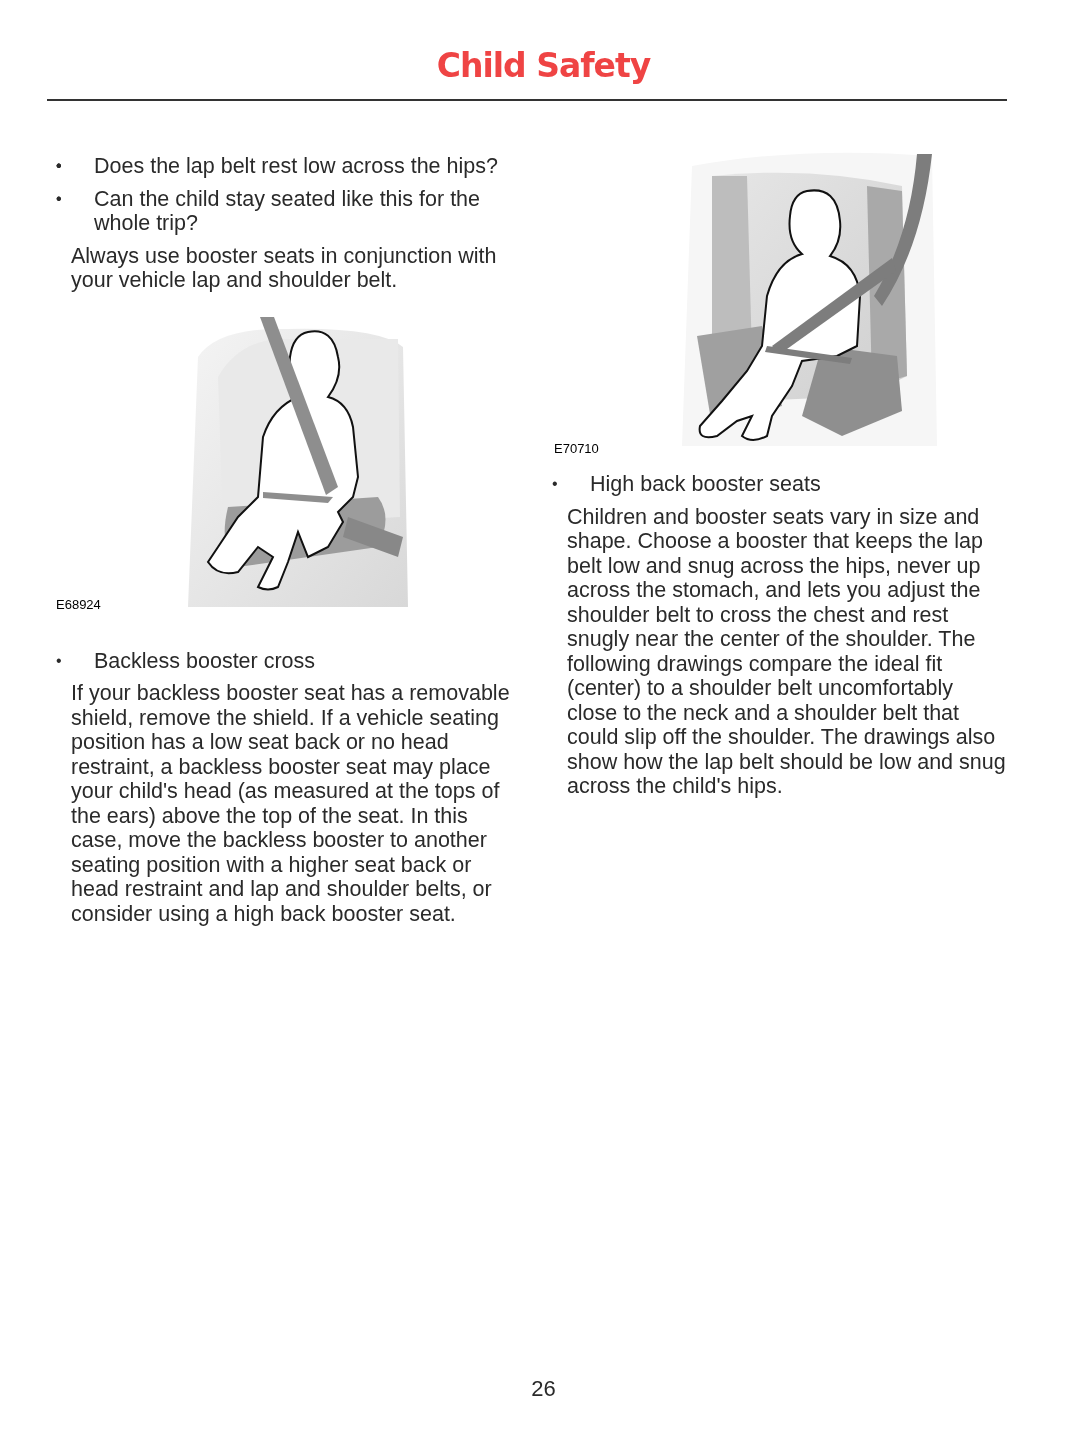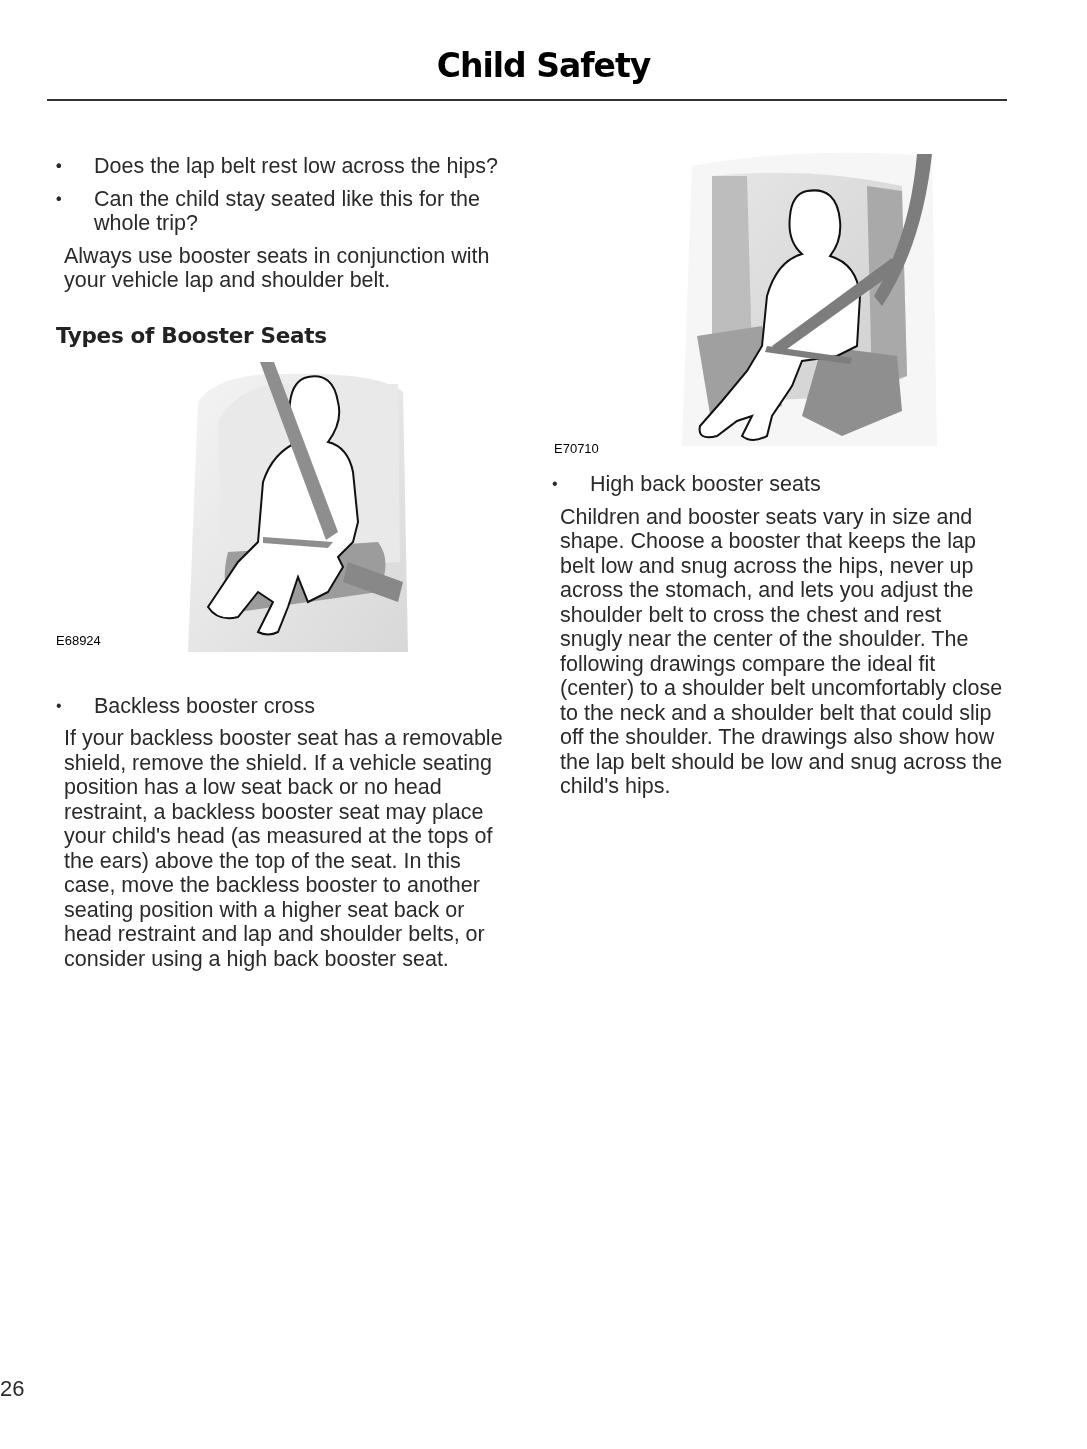--- a/index.html
+++ b/index.html
@@ -6,95 +6,94 @@
   body {
     width: 1087px; height: 1449px; position: relative; overflow: hidden;
     font-family: "Liberation Sans", "DejaVu Sans", sans-serif;
     color: #2a2a2a;
   }
   .page-title {
     position: absolute; left: 0; right: 0; top: 46px;
     text-align: center;
     font-family: "DejaVu Sans", sans-serif;
     font-weight: bold; font-size: 33px; letter-spacing: -1px;
-    color: #000000;
+    color: #ef4444;
   }
   .title-rule {
     position: absolute; left: 47px; width: 960px; top: 99px;
     height: 0; border-top: 2px solid #333;
   }
   .col { position: absolute; }
   .col-left { left: 56px; top: 146px; width: 455px; }
   .col-right { left: 552px; top: 146px; width: 455px; }
 
   .bullets { list-style: none; margin: 0; padding: 0; }
   .bullet {
     position: relative; padding-left: 38px;
     font-size: 21.5px; line-height: 24.5px;
     margin-bottom: 8px;
   }
   .bullet .dot {
     position: absolute; left: 0; top: 0; font-size: 16px;
   }
   .para {
-    font-size: 21.5px; line-height: 24.5px; margin: 0 0 10px 8px;
+    font-size: 21.5px; line-height: 24.5px; margin: 0 0 10px 15px;
   }
   .section-heading {
     font-family: "DejaVu Sans", sans-serif;
     font-weight: bold; font-size: 21.5px; letter-spacing: -0.3px;
     margin: 30px 0 0 0; color: #222;
   }
   .figure { position: relative; }
   .fig-code {
     position: absolute; font-size: 13px; color: #000000;
     font-family: "Liberation Sans", sans-serif;
   }
   .page-number {
-    position: absolute; top: 1376px; left: 0; right: 0; text-align: left;
+    position: absolute; top: 1376px; left: 0; right: 0; text-align: center;
     font-size: 22px; color: #2a2a2a;
   }
 </style>
 </head>
 <body>
 
 <div class="page-title">Child Safety</div>
 <div class="title-rule"></div>
 
 <div class="col col-left">
   <ul class="bullets">
     <li class="bullet"><span class="dot">•</span></li>
     <li class="bullet"><span class="dot">•</span></li>
     <li class="bullet"><span class="dot">•</span><span>Does the lap belt rest low across the hips?</span></li>
     <li class="bullet"><span class="dot">•</span></li>
     <li class="bullet"><span class="dot">•</span><span>Can the child stay seated like this for the whole trip?</span></li>
   </ul>
 
   <p class="para">Always use booster seats in conjunction with your vehicle lap and shoulder belt.</p>
 
-  <h2 class="section-heading">Types of Booster Seats</h2>
 
   <div class="figure" style="height:340px;">
     <svg style="position:absolute; left:122px; top:14px;" width="232" height="300" viewBox="0 0 232 300">
       <defs>
         <linearGradient id="bg1" x1="0" y1="0" x2="1" y2="1">
           <stop offset="0" stop-color="#f4f4f4"></stop>
           <stop offset="1" stop-color="#d8d8d8"></stop>
         </linearGradient>
       </defs>
       <path d="M20,40 Q40,10 110,12 Q200,10 225,30 L230,290 L10,290 Z" fill="url(#bg1)"></path>
       <path d="M40,60 Q60,25 100,22 L220,22 L222,200 L45,210 Z" fill="#e9e9e9"></path>
       <path d="M50,190 L200,180 Q215,200 200,230 L60,250 Q40,230 50,190 Z" fill="#9c9c9c"></path>
       <path d="M170,200 L225,220 L220,240 L165,220 Z" fill="#888"></path>
 
       <path d="M130,15 Q155,10 160,40 Q165,60 150,80 Q170,85 175,110 L180,160 L175,180 L160,195 L165,205 L150,230 L130,240 L120,215 L110,245 L100,270 Q90,275 80,270 L95,240 L80,230 L60,255 Q40,260 30,245 L40,230 L60,200 L80,180 L85,120 Q95,90 120,80 Q110,60 112,40 Q115,18 130,15 Z" fill="#fff" stroke="#111" stroke-width="2"></path>
 
       <path d="M82,0 L96,0 L160,170 L148,178 Z" fill="#8e8e8e"></path>
       <path d="M85,175 L155,180 L150,186 L85,181 Z" fill="#8e8e8e"></path>
     </svg>
-    <div class="fig-code" style="left:0; top:285px;">E68924</div>
+    <div class="fig-code" style="left:0; top:294px;">E68924</div>
   </div>
 
   <ul class="bullets" style="margin-top:6px;">
     <li class="bullet"><span class="dot">•</span><span>Backless booster cross</span></li>
   </ul>
   <p class="para">If your backless booster seat has a removable shield, remove the shield. If a vehicle seating position has a low seat back or no head restraint, a backless booster seat may place your child's head (as measured at the tops of the ears) above the top of the seat. In this case, move the backless booster to another seating position with a higher seat back or head restraint and lap and shoulder belts, or consider using a high back booster seat.</p>
 </div>
 
 <div class="col col-right">
   <div class="figure" style="height:320px;">

